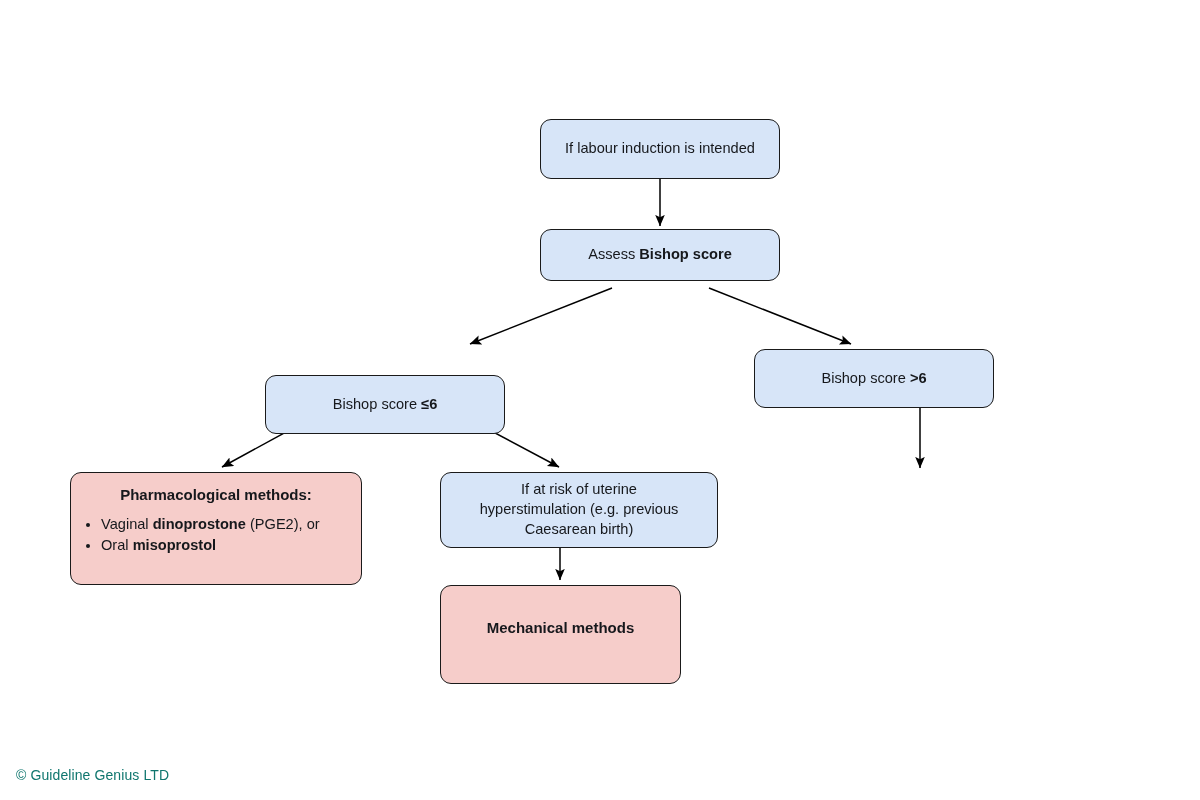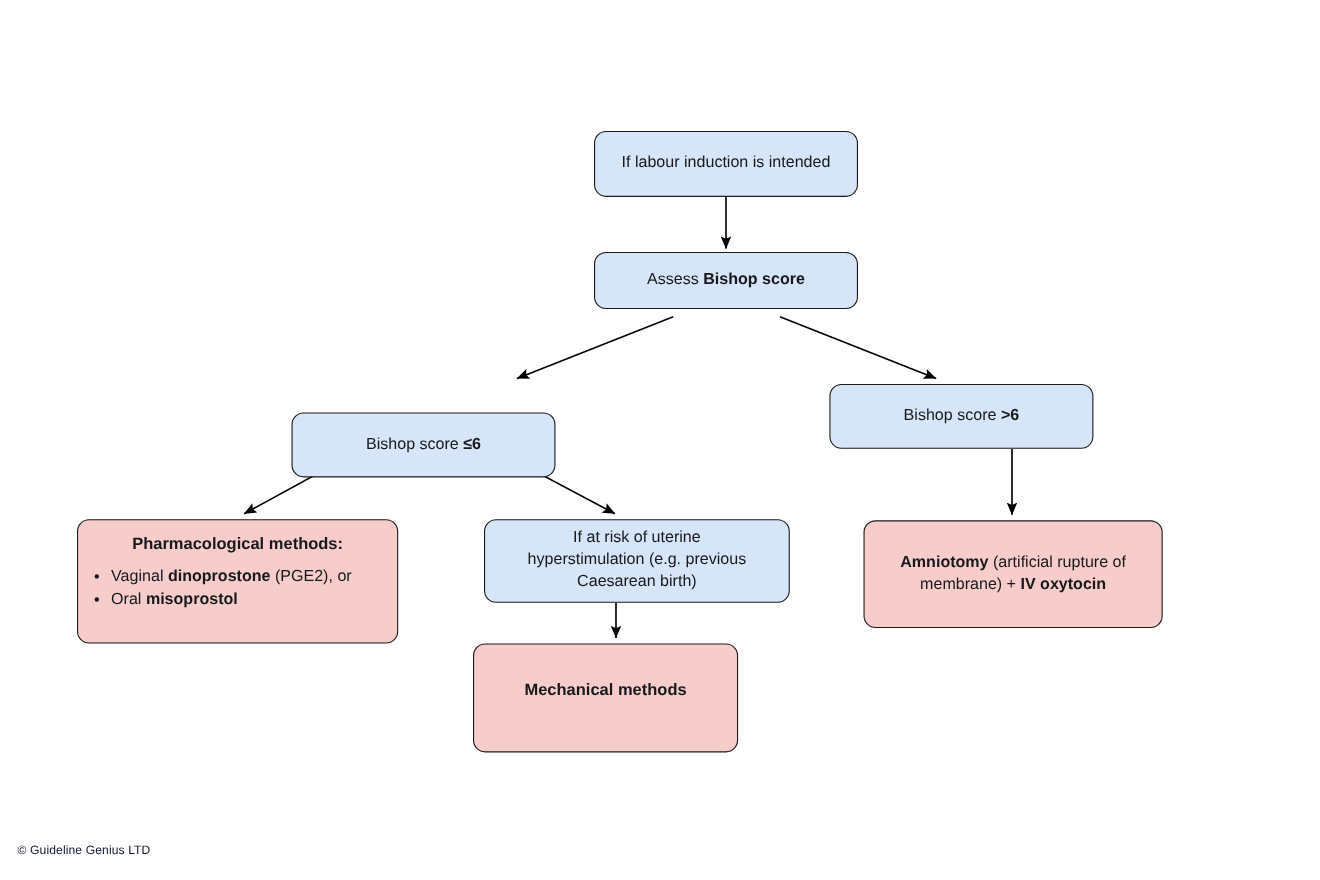--- a/index.html
+++ b/index.html
@@ -64,22 +64,22 @@
   .bullet-list li {
     font-size: 14.6px;
     line-height: 1.45;
   }
   .spacer-line { height: 12px; }
 
   #footer-credit {
     position: absolute;
     left: 16px;
     top: 767px;
-    font-size: 11px;
-    color: #0f172a;
+    font-size: 14px;
+    color: #0f766e;
     letter-spacing: 0.1px;
   }
 </style>
 </head>
 <body>
 
 <div id="flowchart-canvas">
 
   <svg class="edge-layer" viewBox="0 0 1200 800">
     <defs>
@@ -120,24 +120,21 @@
     <ul class="bullet-list">
       <li>Vaginal <b>dinoprostone</b> (PGE2), or</li>
       <li>Oral <b>misoprostol</b></li>
     </ul>
   </div>
 
   <div class="node blue" id="node-hyperstimulation" style="left:440px; top:472px; width:278px; height:76px;">
     <span class="node-text">If at risk of uterine<br>hyperstimulation (e.g. previous<br>Caesarean birth)</span>
   </div>
 
-  <div class="node pink" id="node-mechanical" style="left:430px; top:585px; width:241px; height:99px;text-align:center;">
+  <div class="node pink" id="node-mechanical" style="left:440px; top:585px; width:241px; height:99px;text-align:center;">
     <span class="node-title">Mechanical methods</span>
     <span class="spacer-line"></span>
   </div>
 
-  <div class="node pink" id="node-amniotomy" style="left:785px; top:473px; width:272px; height:98px;">
-    <span class="node-text"><b>Amniotomy</b> (artificial rupture of<br>membrane) + <b>IV oxytocin</b></span>
-  </div>
 
 </div>
 
 <div id="footer-credit">© Guideline Genius LTD</div>
 
 </body></html>

